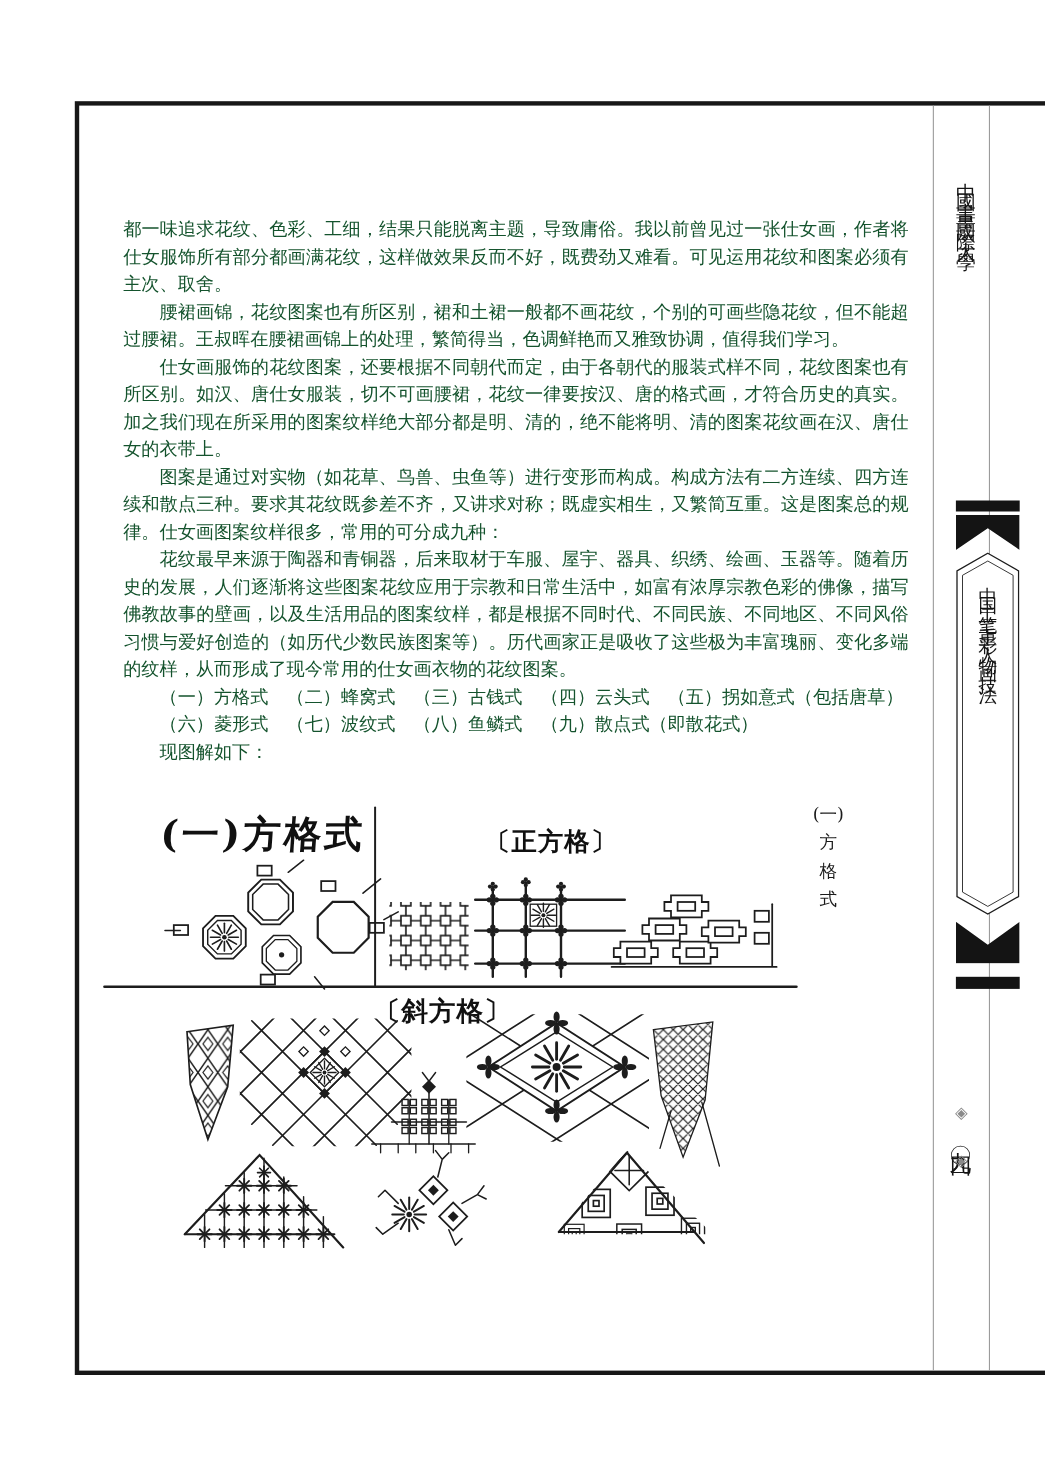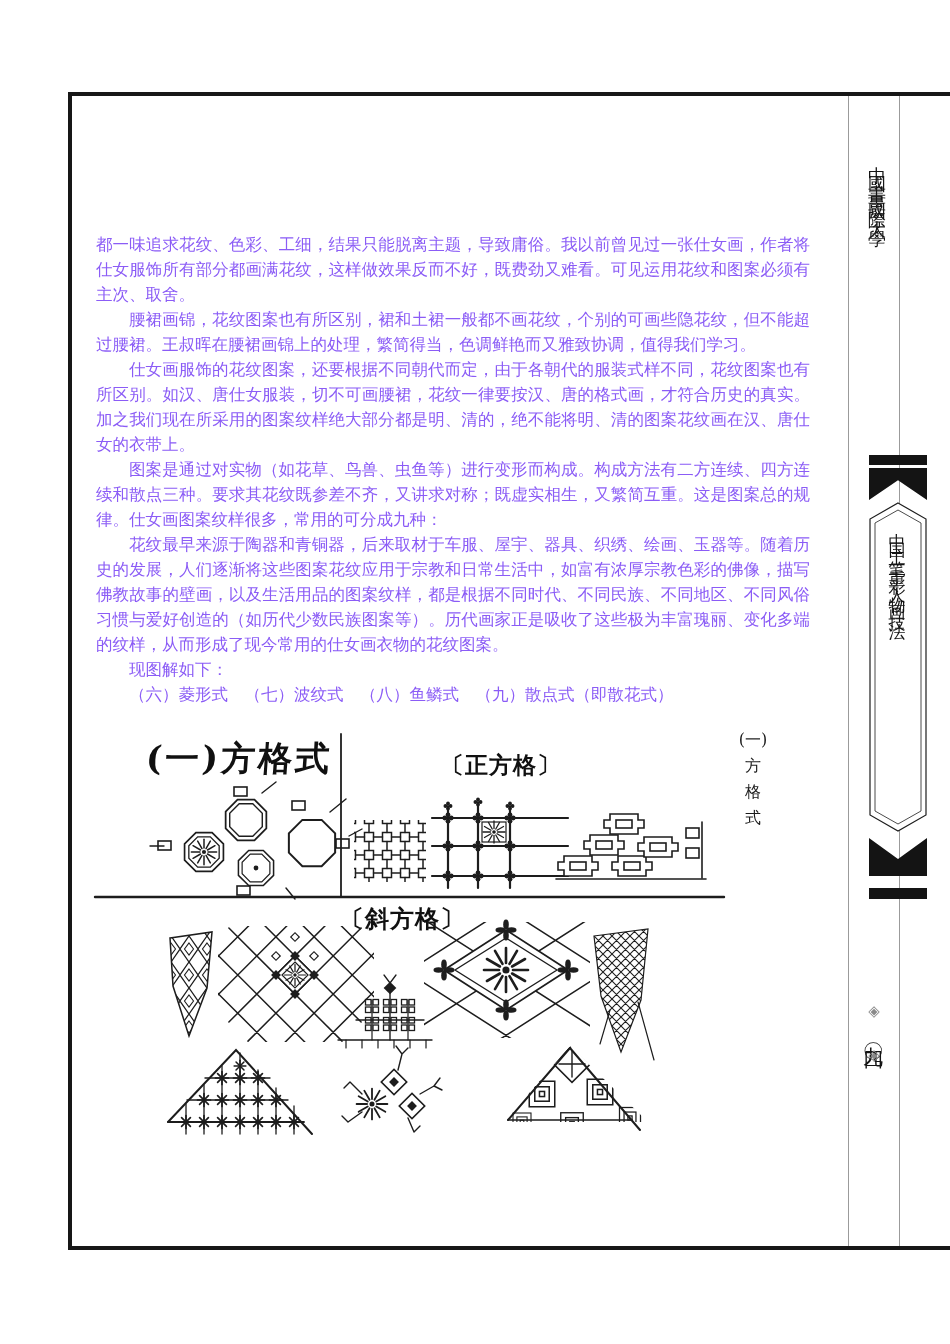--- a/index.html
+++ b/index.html
@@ -7,21 +7,21 @@
   body { font-family:"DejaVu Serif","Liberation Serif",serif; }
 
   .page { position:relative; width:950px; height:1344px; background:#fff; overflow:hidden; margin:0 auto; }
 
   .frame { position:absolute; left:68px; top:92px; width:902px; height:1158px; border:4px solid #171717; }
 
   .vrule { position:absolute; top:96px; height:1150px; width:1px; background:#9b9b9b; }
   .vrule.r1 { left:848px; }
   .vrule.r2 { left:899px; }
 
-  .body-text { position:absolute; left:96px; top:196px; width:714px; font-size:16.5px; line-height:25px; color:#8b5cf6; text-align:justify;margin-top:36px; }
+  .body-text { position:absolute; left:112px; top:196px; width:714px; font-size:16.5px; line-height:25px; color:#14532d; text-align:justify; }
   .body-text p { text-align:justify; }
   .body-text p.indent { text-indent:2em; }
 
   .fig-label { position:absolute; color:#101010; font-weight:bold; white-space:nowrap; }
   .label-main { left:146px; top:736px; font-size:34px; letter-spacing:3px; transform:skewX(-4deg); }
   .label-square { left:441px; top:750px; font-size:23px; letter-spacing:1px;font-family:Liberation Serif, serif; }
   .label-diagonal { left:340px; top:903px; font-size:24px; letter-spacing:1px; }
 
   .side-caption { position:absolute; left:736px; top:727px; width:34px; text-align:center; font-size:16px; line-height:26px; color:#1b1b1b; }
 
@@ -53,22 +53,23 @@
   <div class="frame"></div>
   <div class="vrule r1"></div>
   <div class="vrule r2"></div>
 
   <div class="body-text">
     <p>都一味追求花纹、色彩、工细，结果只能脱离主题，导致庸俗。我以前曾见过一张仕女画，作者将仕女服饰所有部分都画满花纹，这样做效果反而不好，既费劲又难看。可见运用花纹和图案必须有主次、取舍。</p>
     <p class="indent">腰裙画锦，花纹图案也有所区别，裙和土裙一般都不画花纹，个别的可画些隐花纹，但不能超过腰裙。王叔晖在腰裙画锦上的处理，繁简得当，色调鲜艳而又雅致协调，值得我们学习。</p>
     <p class="indent">仕女画服饰的花纹图案，还要根据不同朝代而定，由于各朝代的服装式样不同，花纹图案也有所区别。如汉、唐仕女服装，切不可画腰裙，花纹一律要按汉、唐的格式画，才符合历史的真实。加之我们现在所采用的图案纹样绝大部分都是明、清的，绝不能将明、清的图案花纹画在汉、唐仕女的衣带上。</p>
     <p class="indent">图案是通过对实物（如花草、鸟兽、虫鱼等）进行变形而构成。构成方法有二方连续、四方连续和散点三种。要求其花纹既参差不齐，又讲求对称；既虚实相生，又繁简互重。这是图案总的规律。仕女画图案纹样很多，常用的可分成九种：</p>
     <p class="indent">花纹最早来源于陶器和青铜器，后来取材于车服、屋宇、器具、织绣、绘画、玉器等。随着历史的发展，人们逐渐将这些图案花纹应用于宗教和日常生活中，如富有浓厚宗教色彩的佛像，描写佛教故事的壁画，以及生活用品的图案纹样，都是根据不同时代、不同民族、不同地区、不同风俗习惯与爱好创造的（如历代少数民族图案等）。历代画家正是吸收了这些极为丰富瑰丽、变化多端的纹样，从而形成了现今常用的仕女画衣物的花纹图案。</p>
+    <p class="indent">（一）方格式　（二）蜂窝式　（三）古钱式　（四）云头式　（五）拐如意式（包括唐草）</p>
+    <p class="indent">（六）菱形式　（七）波纹式　（八）鱼鳞式　（九）散点式（即散花式）</p>
     <p class="indent">现图解如下：</p>
-    <p class="indent">（六）菱形式　（七）波纹式　（八）鱼鳞式　（九）散点式（即散花式）</p>
   </div>
 
   <div class="fig-label label-main">(一)方格式</div>
   <div class="fig-label label-square">〔正方格〕</div>
   <div class="fig-label label-diagonal">〔斜方格〕</div>
 
   <div class="side-caption">
     <div>(一)</div>
     <div>方</div>
     <div>格</div>

